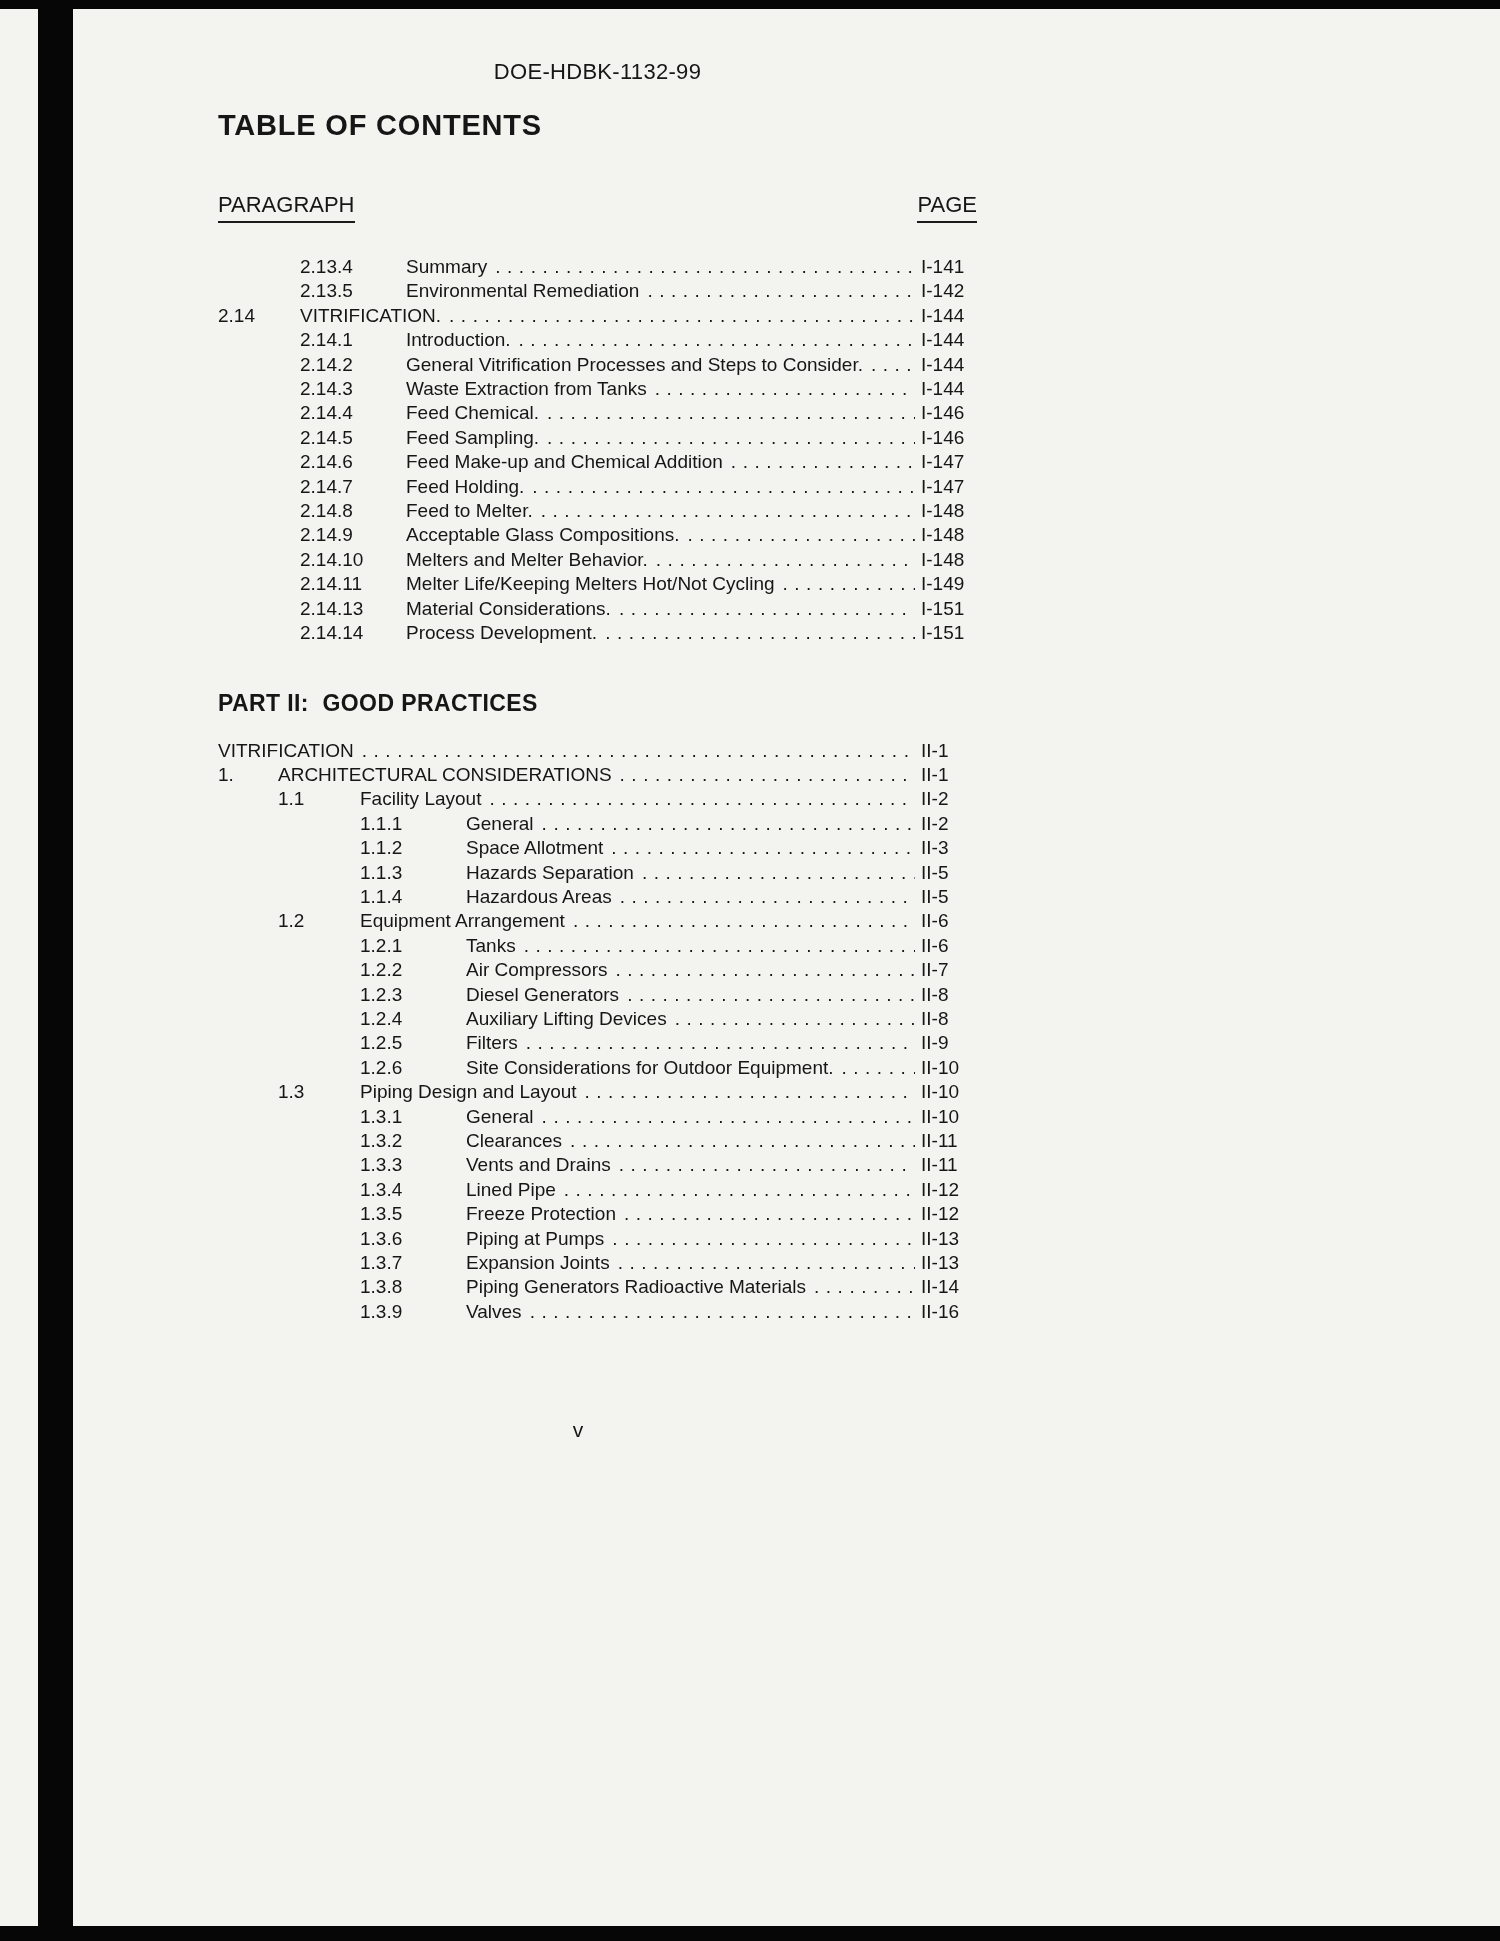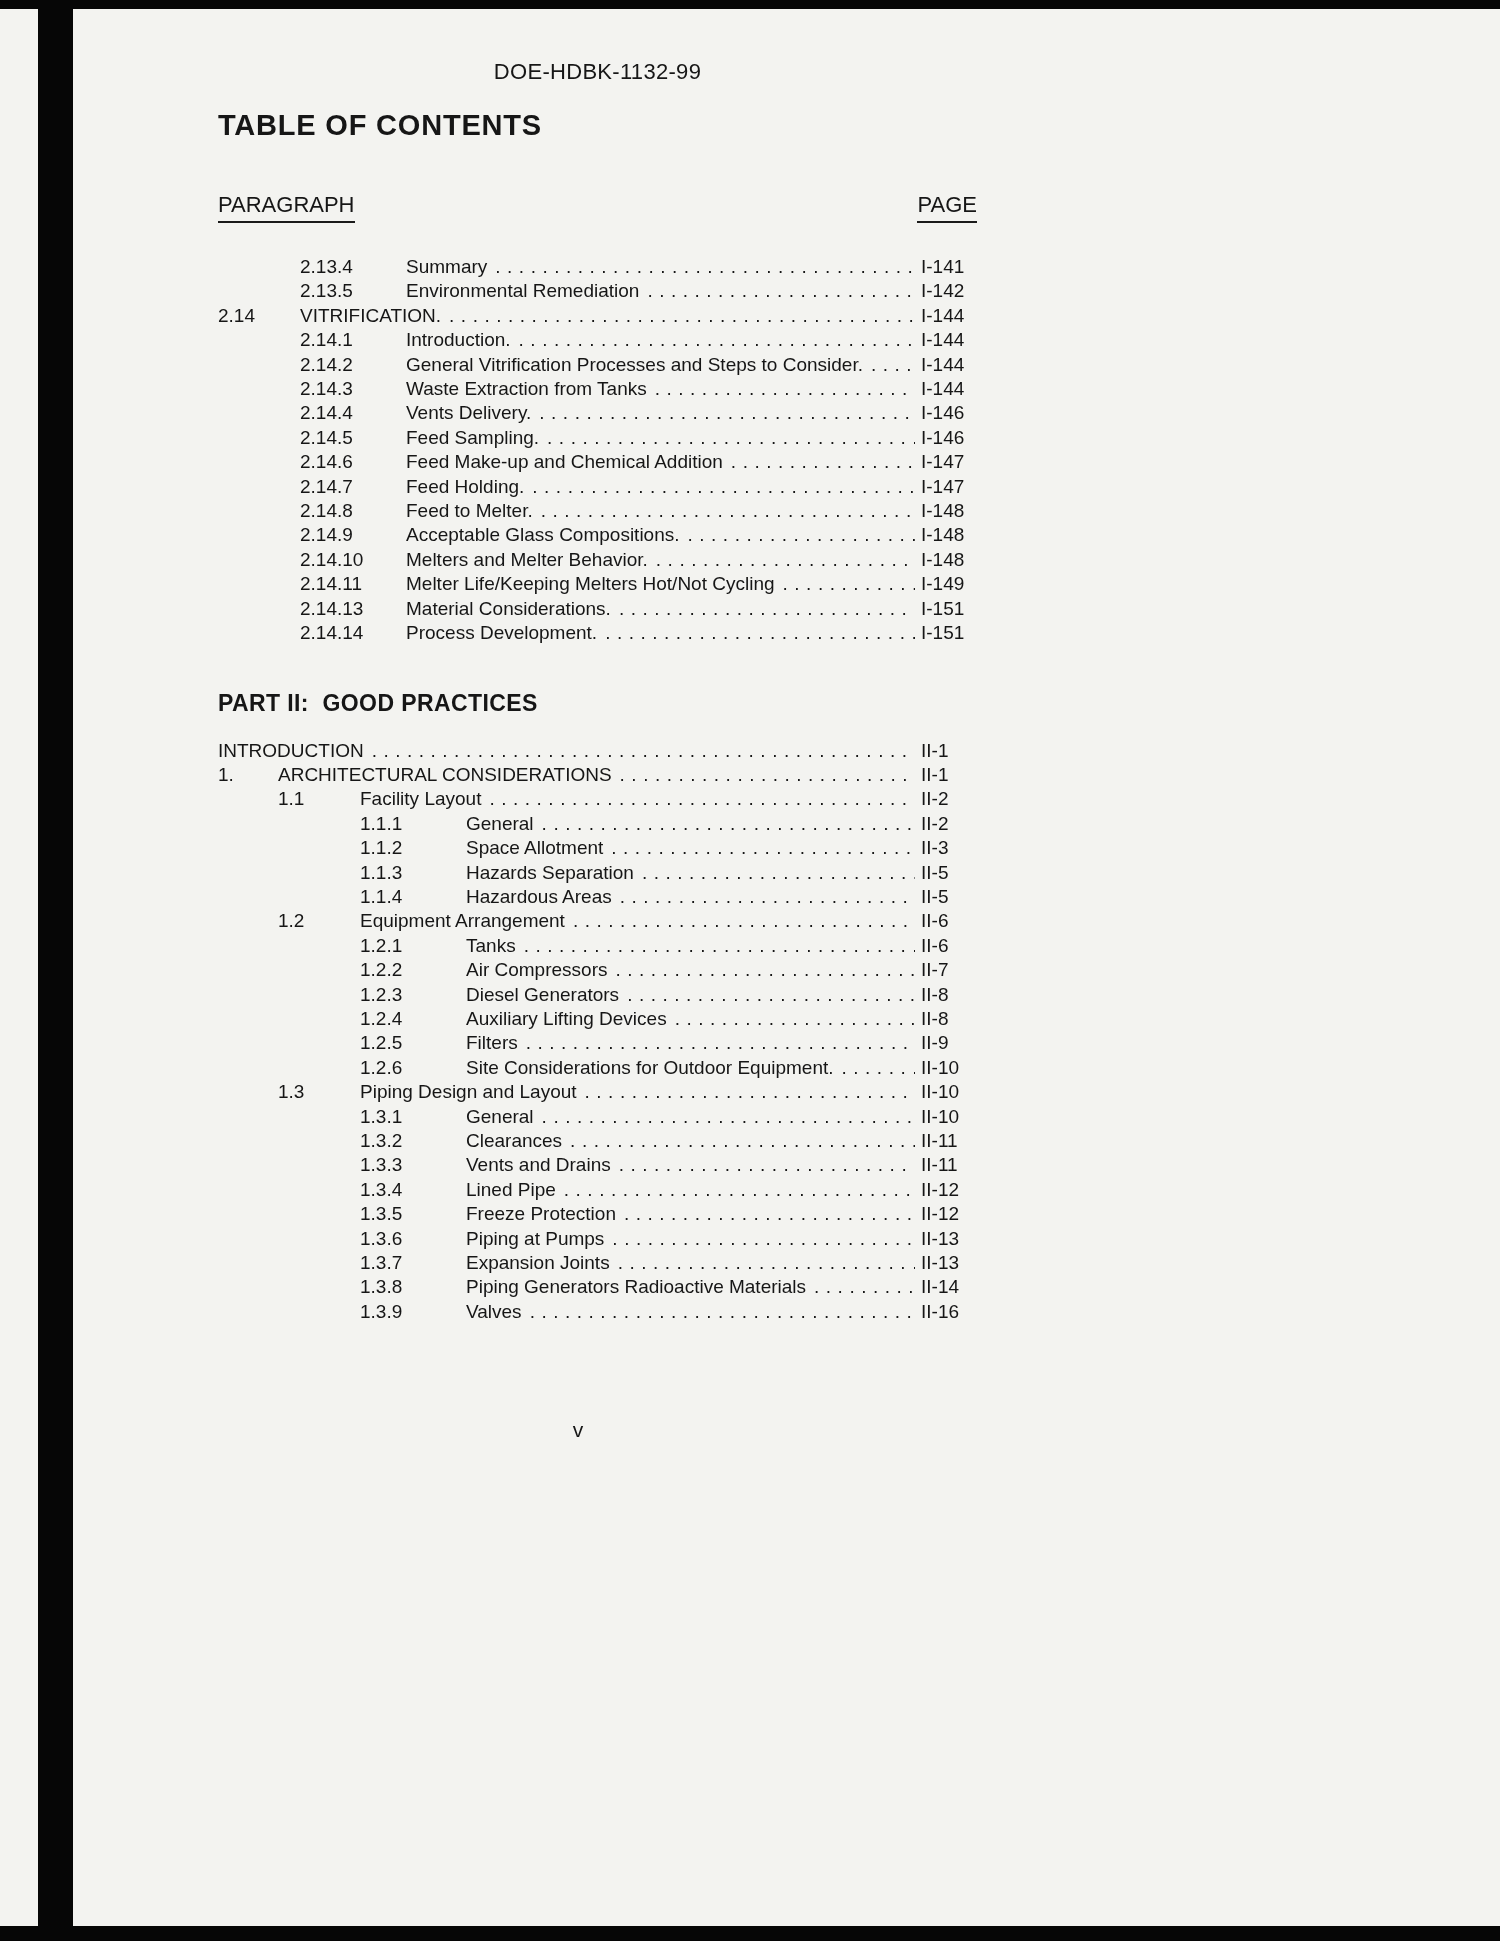--- a/index.html
+++ b/index.html
@@ -158,21 +158,21 @@
         <span class="page">I-144</span>
       </div>
       <div class="toc-row p1-sub">
         <span class="num">2.14.3</span>
         <span class="title">Waste Extraction from Tanks</span>
         <span class="leader"></span>
         <span class="page">I-144</span>
       </div>
       <div class="toc-row p1-sub">
         <span class="num">2.14.4</span>
-        <span class="title">Vents Delivery.</span>
+        <span class="title">Feed Chemical.</span>
         <span class="leader"></span>
         <span class="page">I-146</span>
       </div>
       <div class="toc-row p1-sub">
         <span class="num">2.14.5</span>
         <span class="title">Feed Sampling.</span>
         <span class="leader"></span>
         <span class="page">I-146</span>
       </div>
       <div class="toc-row p1-sub">
@@ -222,21 +222,21 @@
         <span class="title">Process Development.</span>
         <span class="leader"></span>
         <span class="page">I-151</span>
       </div>
     </div>
 
   <div class="part2-heading">PART II:  GOOD PRACTICES</div>
 
   <div class="toc-list part2" id="part2-list">
       <div class="toc-row p2-plain">
-        <span class="title">INTRODUCTION</span>
+        <span class="title">VITRIFICATION</span>
         <span class="leader"></span>
         <span class="page">II-1</span>
       </div>
       <div class="toc-row p2-l1">
         <span class="num">1.</span>
         <span class="title">ARCHITECTURAL CONSIDERATIONS</span>
         <span class="leader"></span>
         <span class="page">II-1</span>
       </div>
       <div class="toc-row p2-l2">

